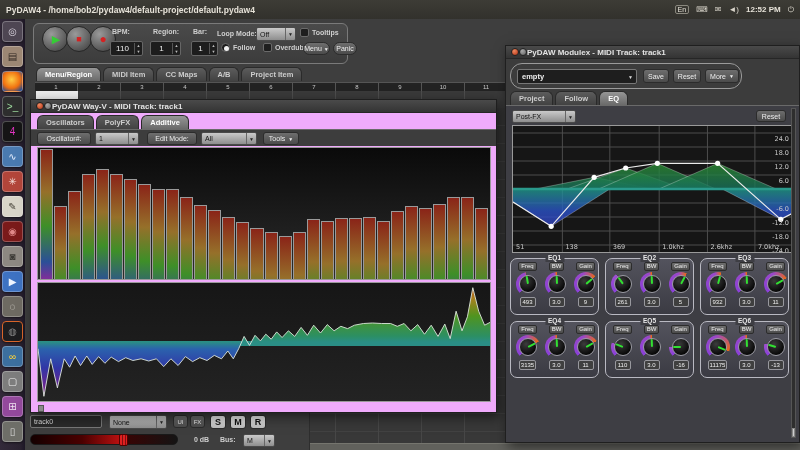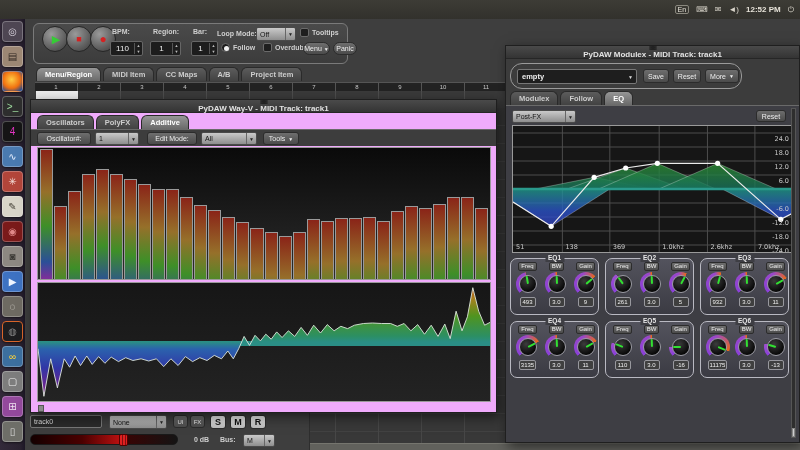--- a/index.html
+++ b/index.html
@@ -65,21 +65,21 @@
   .tl-cell{width:43px;height:100%;border-right:1px solid #555;color:#c8c8c8;font-size:6px;
     text-align:center;line-height:9px;}
   .regionrow{position:absolute;left:35px;top:91px;width:765px;height:17px;background:#3a3a3a;
     background-image:repeating-linear-gradient(to right,transparent 0 42px,#4d4d4d 42px 43px);}
   .regioncell{position:absolute;left:1px;top:0;width:42px;height:17px;background:#ededed;color:#222;
     font-size:5.5px;display:flex;align-items:flex-end;justify-content:center;padding-bottom:1px;}
 
   
   .window{position:absolute;background:#f0abfc;border:1px solid #1f1f1f;box-shadow:3px 4px 12px rgba(0,0,0,.55);}
   .wtitle{position:absolute;left:0;top:0;right:0;height:13px;background:linear-gradient(#4a4a4a,#343434);
-    border-bottom:1px solid #262626;display:flex;align-items:center;gap:0;padding:0 5px;flex-direction:column;}
+    border-bottom:1px solid #262626;display:flex;align-items:center;gap:0;padding:0 5px;}
   .wtitle .t{font-size:8px;font-weight:bold;color:#e2e2e2;white-space:nowrap;}
   .wbtn{width:8px;height:8px;border-radius:50%;border:1px solid #222;}
   .wbtn.close{background:radial-gradient(circle at 35% 30%,#f08a60,#c64b2a 70%);}
   .wbtn.min{background:radial-gradient(circle at 35% 30%,#aaa,#777 70%);}
 
   .panelbox{position:absolute;border:1px solid #9a9a9a;background:linear-gradient(#0a0a0a,#2c2c2c);overflow:hidden;}
   .bars{position:absolute;left:1px;right:1px;bottom:0;top:1px;display:flex;align-items:flex-end;gap:1px;padding:0 1px;}
   .hbar{flex:1;border:1px solid #9a9a9a;border-bottom:none;
     background-image:linear-gradient(to bottom,#8a2418 0px,#96702a 42px,#3e8f28 76px,#2b4f97 112px,#8a2a9a 131px);
     background-size:100% 131px;background-repeat:no-repeat;}
@@ -105,20 +105,21 @@
   .mscroll .thumb{position:absolute;left:0;right:0;bottom:0;height:9px;background:#cfcfcf;border:1px solid #888;}
 
   svg text{font-family:"DejaVu Sans",sans-serif;}
 </style>
 </head>
 <body>
 
 <div class="screen">
 
   <div class="topbar">
+    <span class="tb-title">PyDAW4 - /home/bob2/pydaw4/default-project/default.pydaw4</span>
     <span class="tb-right">
       <span class="kb">En</span>
       <span class="tb-ico">⌨</span>
       <span class="tb-ico">✉</span>
       <span class="tb-ico">◄)</span>
       <span class="tb-clock">12:52 PM</span>
       <span class="tb-ico">⏻</span>
     </span>
   </div>
 
@@ -392,21 +393,21 @@
       </div>
       <div class="btn sq" style="left:162px;top:5px;width:28px;height:14px;">
         <span>Reset</span>
       </div>
       <div class="btn sq" style="left:194px;top:5px;width:34px;height:14px;">
         <span>More</span>
         <span style="font-size:5px;margin-left:3px;">▼</span>
       </div>
     </div>
     <div class="tabs" style="left:4px;top:45px;height:14px;">
-        <div class="tab">Modulex</div>
+        <div class="tab">Project</div>
         <div class="tab">Follow</div>
         <div class="tab active">EQ</div>
       </div>
     <div class="abs" style="left:0;top:59px;width:293px;height:337px;background:#3e3e44;border-top:1px solid #6a6a6a;">
       <div class="dd" style="left:6px;top:4px;width:64px;height:13px;">
         <span>Post-FX</span>
         <span class="arr">▼</span>
       </div>
       <div class="btn sq" style="left:250px;top:4px;width:30px;height:12px;">
         <span>Reset</span>

